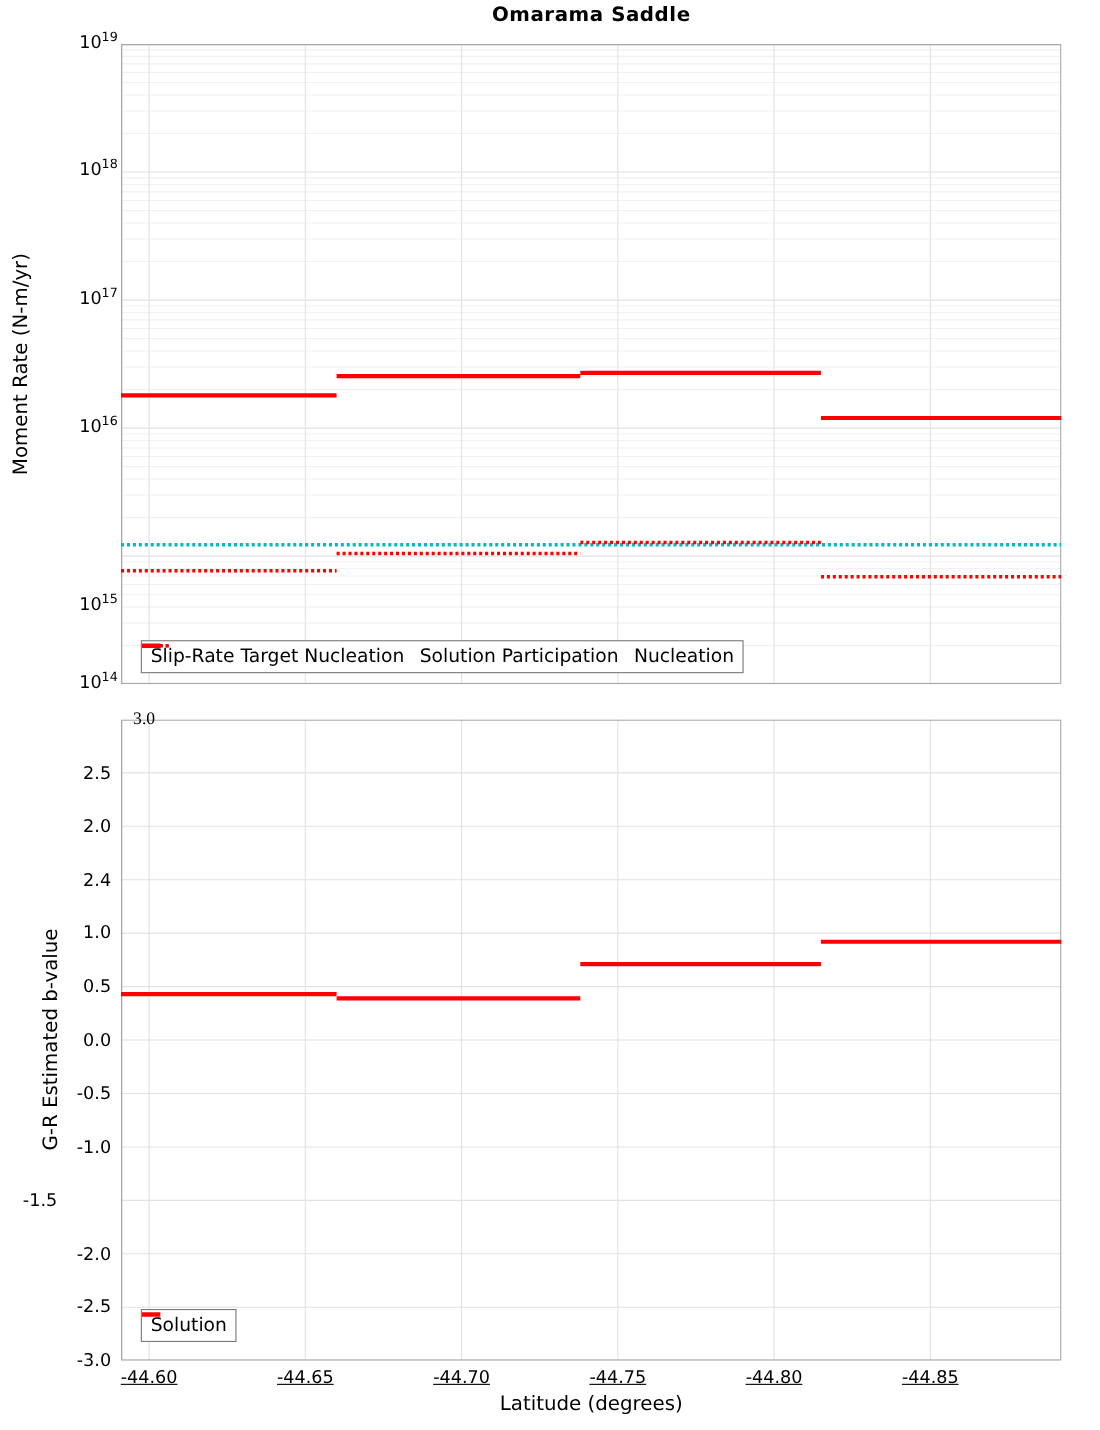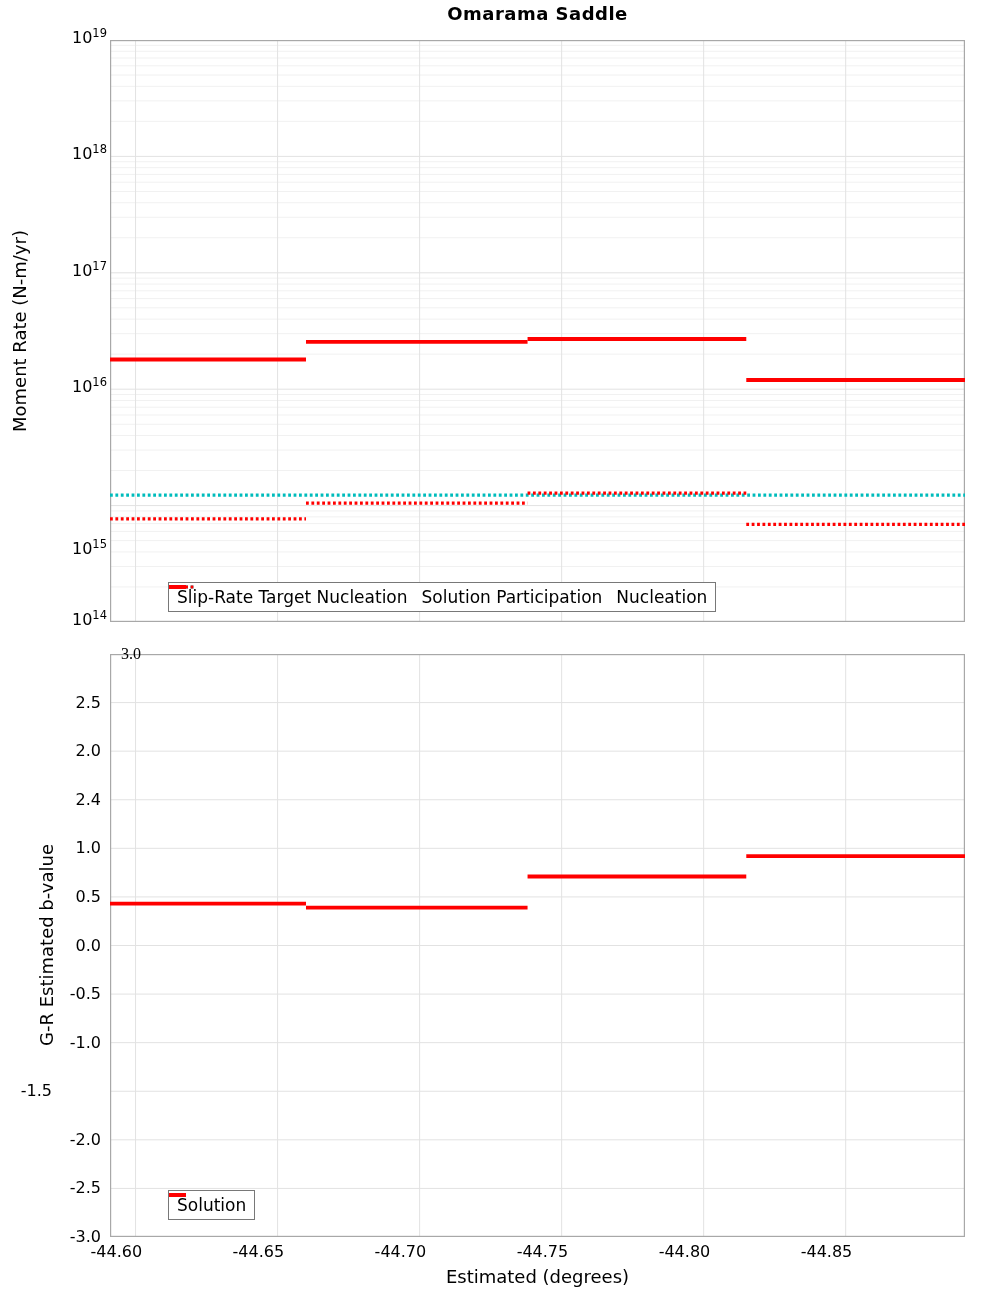--- a/index.html
+++ b/index.html
@@ -22,27 +22,28 @@
   .xlabel{
     position:absolute;left:110px;top:1266px;width:855px;text-align:center;
     font-size:18px;
   }
   .ytick{
     position:absolute;font-size:16px;text-align:right;white-space:nowrap;
     line-height:20px;height:20px;
   }
   .ytick sup{font-size:11.5px;line-height:10px;}
   .xtick{
-    position:absolute;font-size:16px;text-align:left;width:90px;top:1242px;
+    position:absolute;font-size:16px;text-align:center;width:90px;top:1242px;
     white-space:nowrap;
+    text-decoration:underline;
   }
   .legend{
     position:absolute;display:flex;align-items:center;gap:14px;
     background:#ffffff;border:1.6px solid #787878;padding:4px 8px;
-    font-size:17px;white-space:nowrap;z-index:3;margin-left:40px;
+    font-size:17px;white-space:nowrap;z-index:3;
   }
   .legend-item{display:inline-flex;align-items:center;gap:2px;}
   .legend-item svg{display:block;}
 </style>
 </head>
 <body>
 
 <div class="figure" id="figure">
   <div class="title">Omarama Saddle</div>
   <div class="ylabel" id="ylabel-0">Moment Rate (N-m/yr)</div>
@@ -158,21 +159,21 @@
       </svg>
       <div class="legend" style="left: 18px; bottom: 17px;">
         <div class="legend-item">
           <svg width="17" height="8">
             <line x1="0" y1="4" x2="17" y2="4" stroke="#ff0000" stroke-width="4"></line>
           </svg>
           <span>Solution</span>
         </div>
       </div>
     </div>
-  <div class="xlabel">Estimated (degrees)</div>
+  <div class="xlabel">Latitude (degrees)</div>
 <div class="ytick" style="right: 893px; top: 28px;"><span>10</span><sup>19</sup></div>
     <div class="ytick" style="right: 893px; top: 144.4px;"><span>10</span><sup>18</sup></div>
     <div class="ytick" style="right: 893px; top: 260.8px;"><span>10</span><sup>17</sup></div>
     <div class="ytick" style="right: 893px; top: 377.2px;"><span>10</span><sup>16</sup></div>
     <div class="ytick" style="right: 893px; top: 493.6px; margin-top: 45px;"><span>10</span><sup>15</sup></div>
     <div class="ytick" style="right: 893px; top: 610px;"><span>10</span><sup>14</sup></div>
     <div class="ytick" style="right: 859px; top: 644px; font-family: Liberation Serif, serif;">3.0</div>
     <div class="ytick" style="right: 899px; top: 692.583px;">2.5</div>
     <div class="ytick" style="right: 899px; top: 741.167px;">2.0</div>
     <div class="ytick" style="right: 899px; top: 789.75px;">2.4</div>

